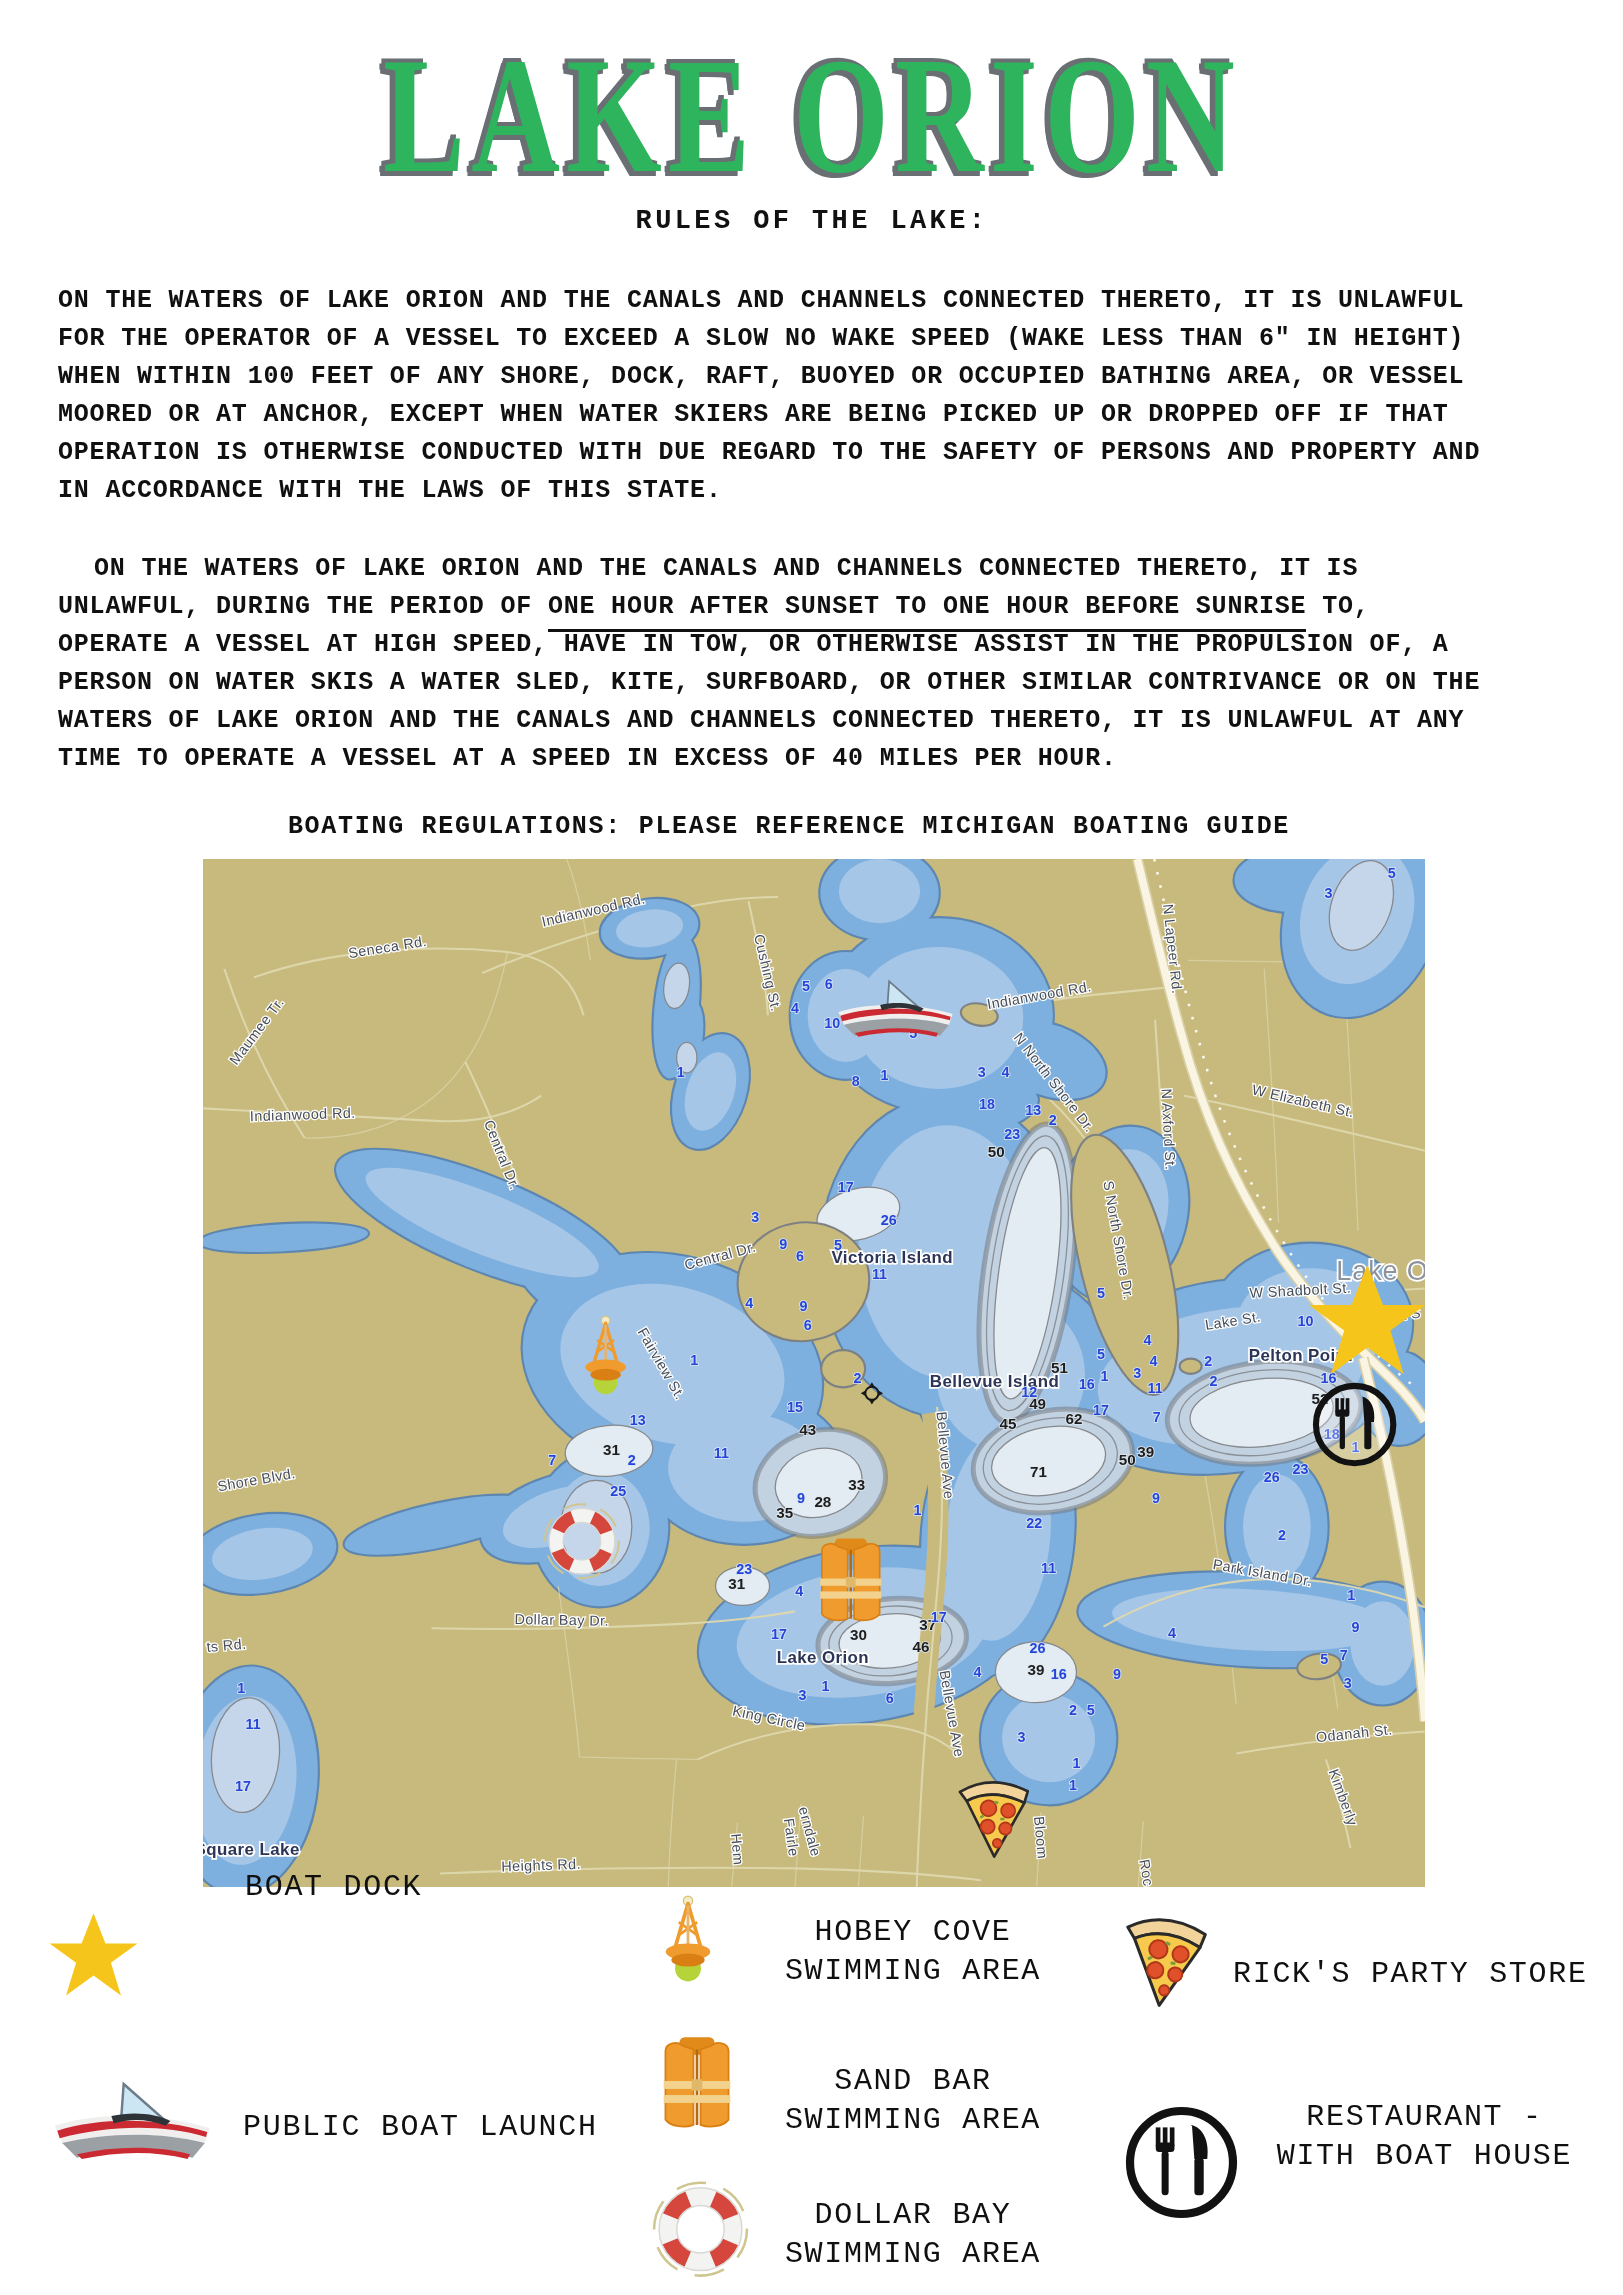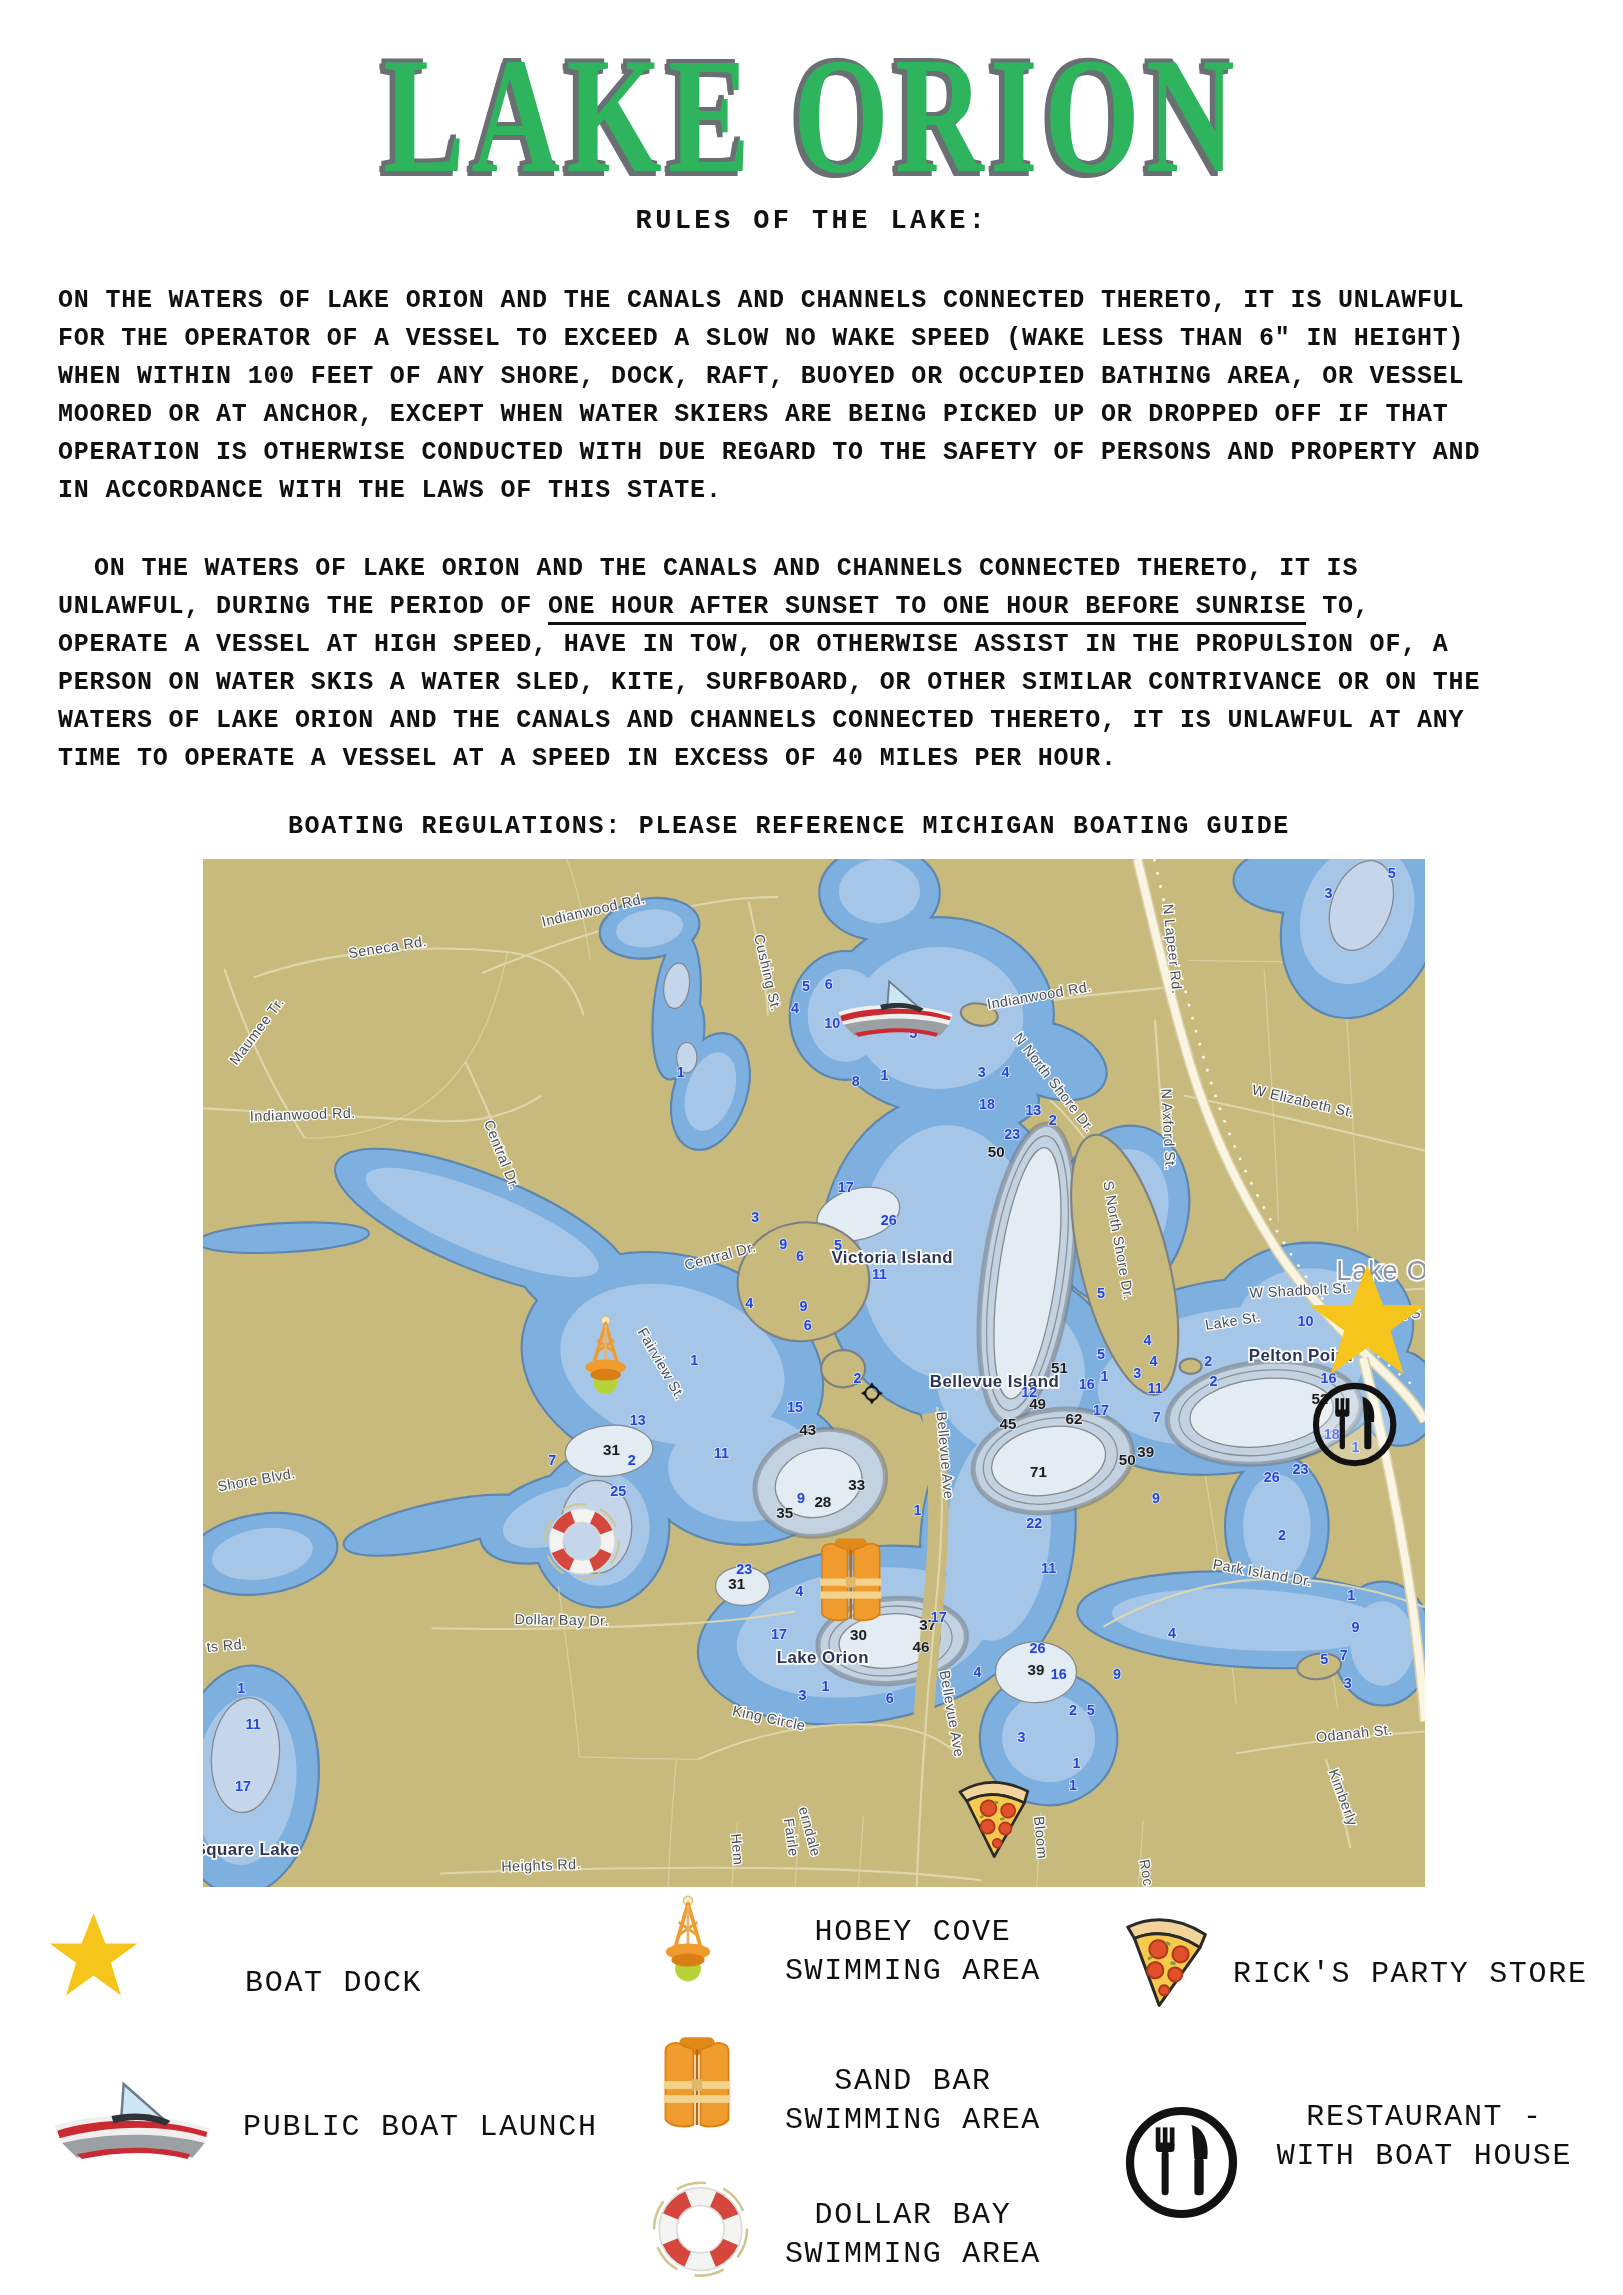--- a/index.html
+++ b/index.html
@@ -12,21 +12,21 @@
          font-size:166px;letter-spacing:8.5px;line-height:1;
          transform:scaleX(.74);transform-origin:50% 0;
          color:#2fb45e;
          text-shadow:-6.8px 5px 0 #6a6f74,-5px -4.2px 0 #6a6f74,-7.6px 0.8px 0 #6a6f74;}
   #rules-heading{top:206px;left:0;width:1624px;text-align:center;
          font-weight:700;font-size:27px;letter-spacing:3.4px;color:#111;}
   .para{left:58px;width:1522px;font-weight:700;font-size:25px;line-height:38px;
         letter-spacing:0.8px;color:#101010;white-space:normal;}
   #para1{top:282px;}
   #para2{top:550px;text-indent:36px;}
-  .u{border-bottom:3.4px solid #101010;padding-bottom:1px;}
+  .u{border-bottom:3.4px solid #101010;padding-bottom:8px;}
   #boating-heading{top:812px;left:0;width:1578px;text-align:center;
         font-weight:700;font-size:25px;letter-spacing:1.7px;color:#101010;}
   
   #map{left:203px;top:859px;width:1222px;height:1028px;background:#c7ba7c;overflow:hidden;}
   #map svg{display:block;overflow:hidden;}
   .wstroke{fill:#7eb0df;stroke:#5d86b0;stroke-width:5px;}
   .wfill{fill:#7eb0df;stroke:none;}
   .mid{fill:#a6c6e7;stroke:none;}
   .band{fill:#c3d2e1;stroke:#70747a;stroke-width:6px;stroke-opacity:.5;}
   .ringline{fill:none;stroke:#7b7f84;stroke-width:1.5px;stroke-opacity:.8;}
@@ -454,21 +454,21 @@
         </g>
       </g>
 </svg>
 </div>
 
 <div class="abs legicon" style="left:47px;top:1913px;">
   <svg width="93" height="90" viewBox="0 0 110 106">
       <use href="#sym-star" width="110" height="104"></use>
     </svg>
 </div>
-<div class="abs leg-label" style="left:245px;top:1964px;">BOAT DOCK</div>
+<div class="abs leg-label" style="left:245px;top:1868px;">BOAT DOCK</div>
 
 <div class="abs legicon" style="left:660px;top:1891px;">
   <svg width="56" height="101" viewBox="0 0 66 120">
       <use href="#sym-buoy" width="66" height="118"></use>
     </svg>
 </div>
 <div class="abs leg-label leg-center" style="left:761px;top:1913px;width:304px;">
   <div>HOBEY COVE</div>
   <div>SWIMMING AREA</div>
 </div>

